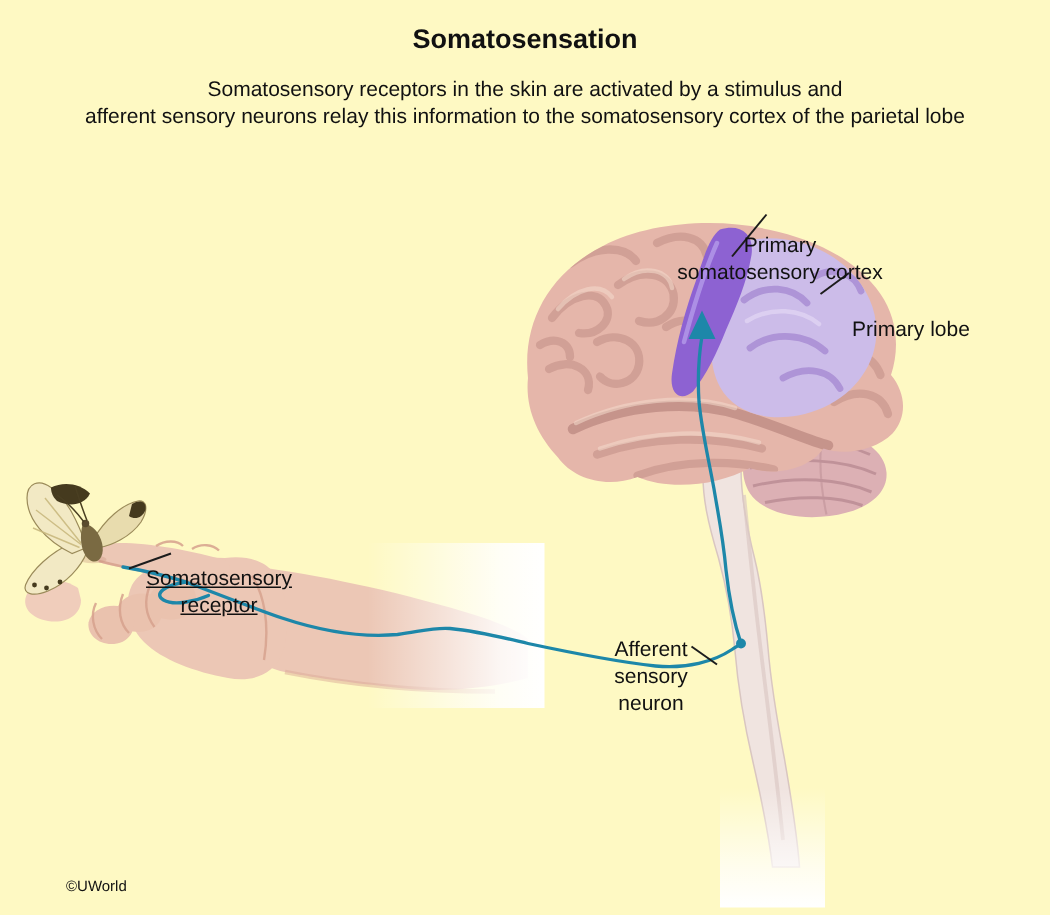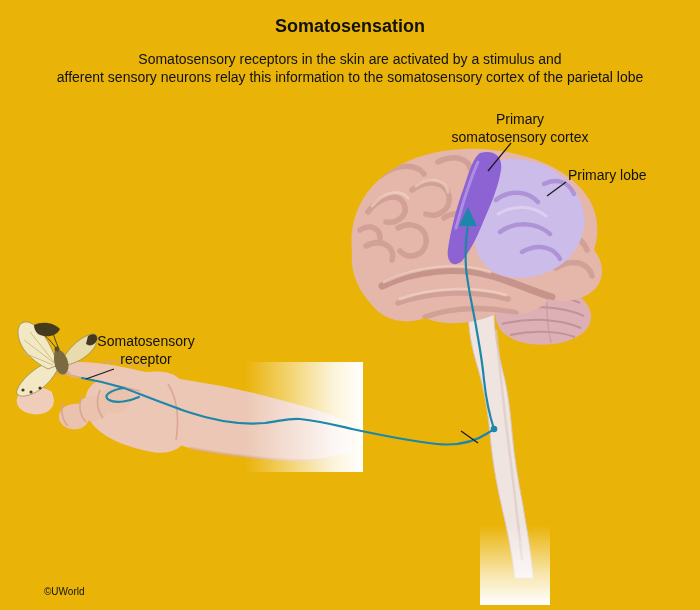--- a/index.html
+++ b/index.html
@@ -1,24 +1,24 @@
 <!DOCTYPE html>
 <html style="--neuron: #1d87a9; --primary-cortex-region: #8d62d2; --parietal-region: #ccbce9; --brain-base: #e5b6aa; --cerebellum: #dcb0b4; --spinal-cord: #f0e4e0; --skin: #ecc7b5; --butterfly-wing: #f2e9c4; --butterfly-dark: #453a1e; --label-text: #111111;"><head>
 <meta charset="utf-8">
 <style>
   html,body{margin:0;padding:0;background:#fff;}
   .canvas{
-    position:relative;width:700px;height:610px;background:#eab308;overflow:hidden;
+    position:relative;width:700px;height:610px;background:#fef9c3;overflow:hidden;
     font-family:"Liberation Sans","DejaVu Sans",sans-serif;color:var(--label-text,#111);
   }
   .artwork{position:absolute;left:0;top:0;width:700px;height:610px;}
   .hdr{position:absolute;left:0;top:0;width:700px;text-align:center;}
   .title{margin-top:16px;font-size:18px;font-weight:bold;line-height:20px;}
   .subtitle{margin-top:14px;font-size:14px;line-height:18px;white-space:pre-line;}
-  .lbl{position:absolute;font-size:14px;line-height:18px;white-space:pre-line;}
+  .lbl{position:absolute;font-size:14px;line-height:18px;white-space:pre-line;margin-top:44px;}
   .lbl.center{text-align:center;}
   .copyright{position:absolute;left:8px;top:586px;font-size:10px;margin-left:36px;}
   
   .neuron-stroke{stroke:var(--neuron);fill:none;stroke-width:2.2;stroke-linecap:round;}
   .neuron-fill{fill:var(--neuron);}
   .fill-brain{fill:var(--brain-base);}
   .fill-strip{fill:var(--primary-cortex-region);}
   .fill-parietal{fill:var(--parietal-region);}
   .fill-cerebellum{fill:var(--cerebellum);}
   .fill-cord{fill:var(--spinal-cord);}
@@ -171,18 +171,21 @@
     <div class="title">Somatosensation</div>
     <div class="subtitle">Somatosensory receptors in the skin are activated by a stimulus and
 afferent sensory neurons relay this information to the somatosensory cortex of the parietal lobe</div>
   </div>
 
   <div class="lbl center" style="left:440px;top:110px;width:160px;">Primary
 somatosensory cortex</div>
 
   <div class="lbl" style="left:568px;top:166px;">Primary lobe</div>
 
-  <div class="lbl center" style="left:86px;top:332px;width:120px;">Somatosensory
+  <div class="lbl center" style="left:86px;top:332px;width:120px;text-decoration:underline;">Somatosensory
 receptor</div>
 
+  <div class="lbl center" style="left:394px;top:379px;width:80px;">Afferent
+sensory
+neuron</div>
 
   <div class="copyright">©UWorld</div>
 </div>
 
 </body></html>

